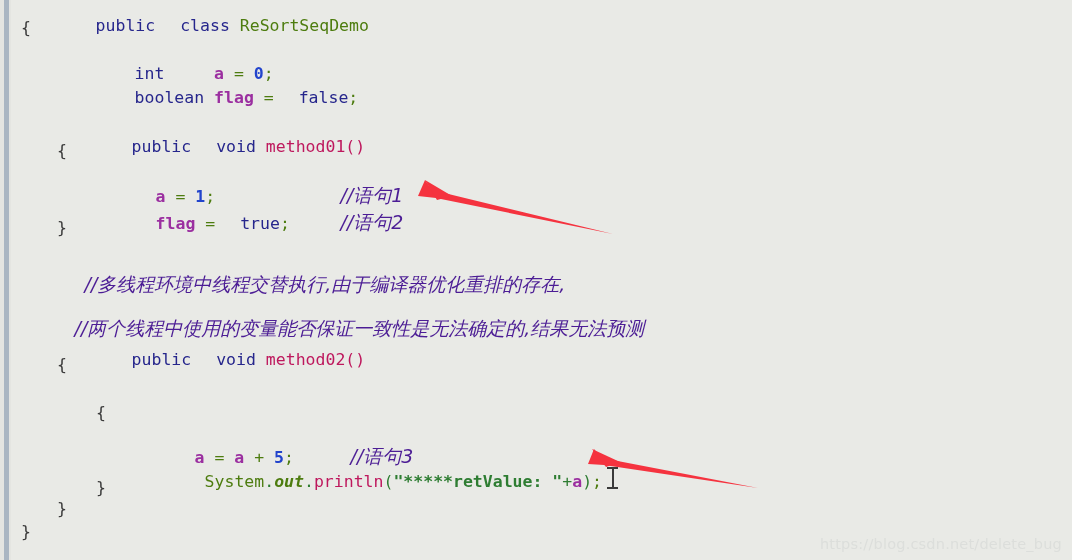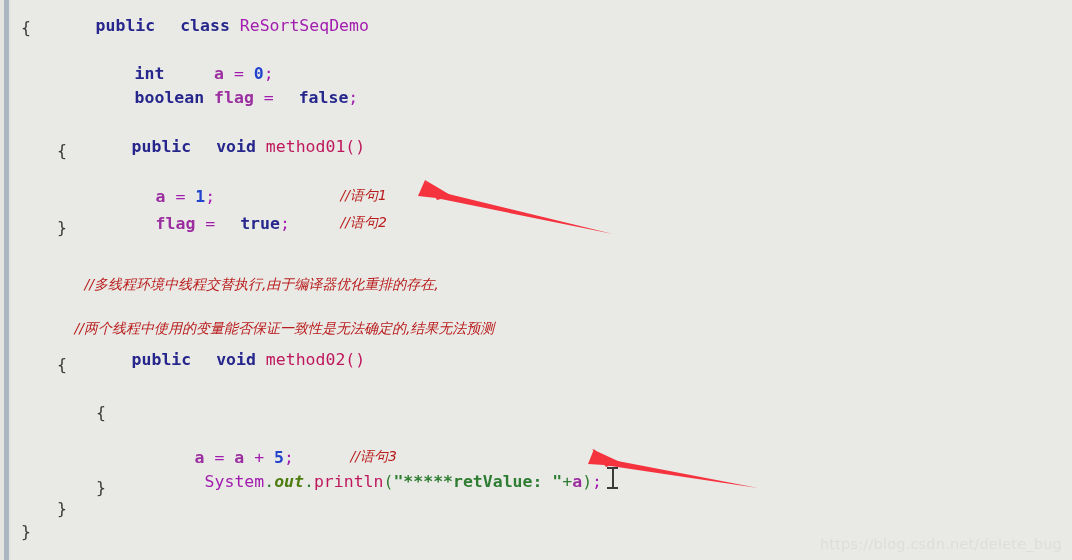--- a/index.html
+++ b/index.html
@@ -22,33 +22,33 @@
   .ln{
     position:absolute;left:0;
     white-space:pre;
     font-family:"DejaVu Sans Mono","Liberation Mono",monospace;
     font-size:16.5px;
     line-height:20px;
     color:#2b2b2b;
     letter-spacing:0px;
   }
   
-  .kw{color:#26268c;font-weight:bold;padding-left:15px;}
+  .kw{color:#26268c;font-weight:normal;padding-left:15px;}
   .fld{color:#9b2fa0;font-weight:bold;}
   .fldi{color:#4d7c0f;font-weight:bold;font-style:italic;}
   .num{color:#2244cc;font-weight:bold;}
-  .plain{color:#a21caf;}
+  .plain{color:#4d7c0f;}
   .mth{color:#be185d;}
   .str{color:#2e7d32;font-weight:bold;}
   .punc{color:#2e7d32;}
   .brace{color:#3a3a3a;}
   .cmt-cn{
-    color:#b91c1c;font-style:italic;
+    color:#4c1d95;font-style:italic;
     font-family:"DejaVu Sans","Liberation Sans",sans-serif;
-    font-size:14px;
+    font-size:19px;
   }
   .ln.cn{font-family:"DejaVu Sans","Liberation Sans",sans-serif;}
 
   
   .arrow{position:absolute;pointer-events:none;}
 
   
   .ibeam{position:absolute;width:11px;height:24px;pointer-events:none;}
   .ibeam .stem{position:absolute;left:5px;top:2px;width:1.6px;height:20px;background:#3a3a3a;}
   .ibeam .cap{position:absolute;left:0px;width:11px;height:1.6px;background:#3a3a3a;}

